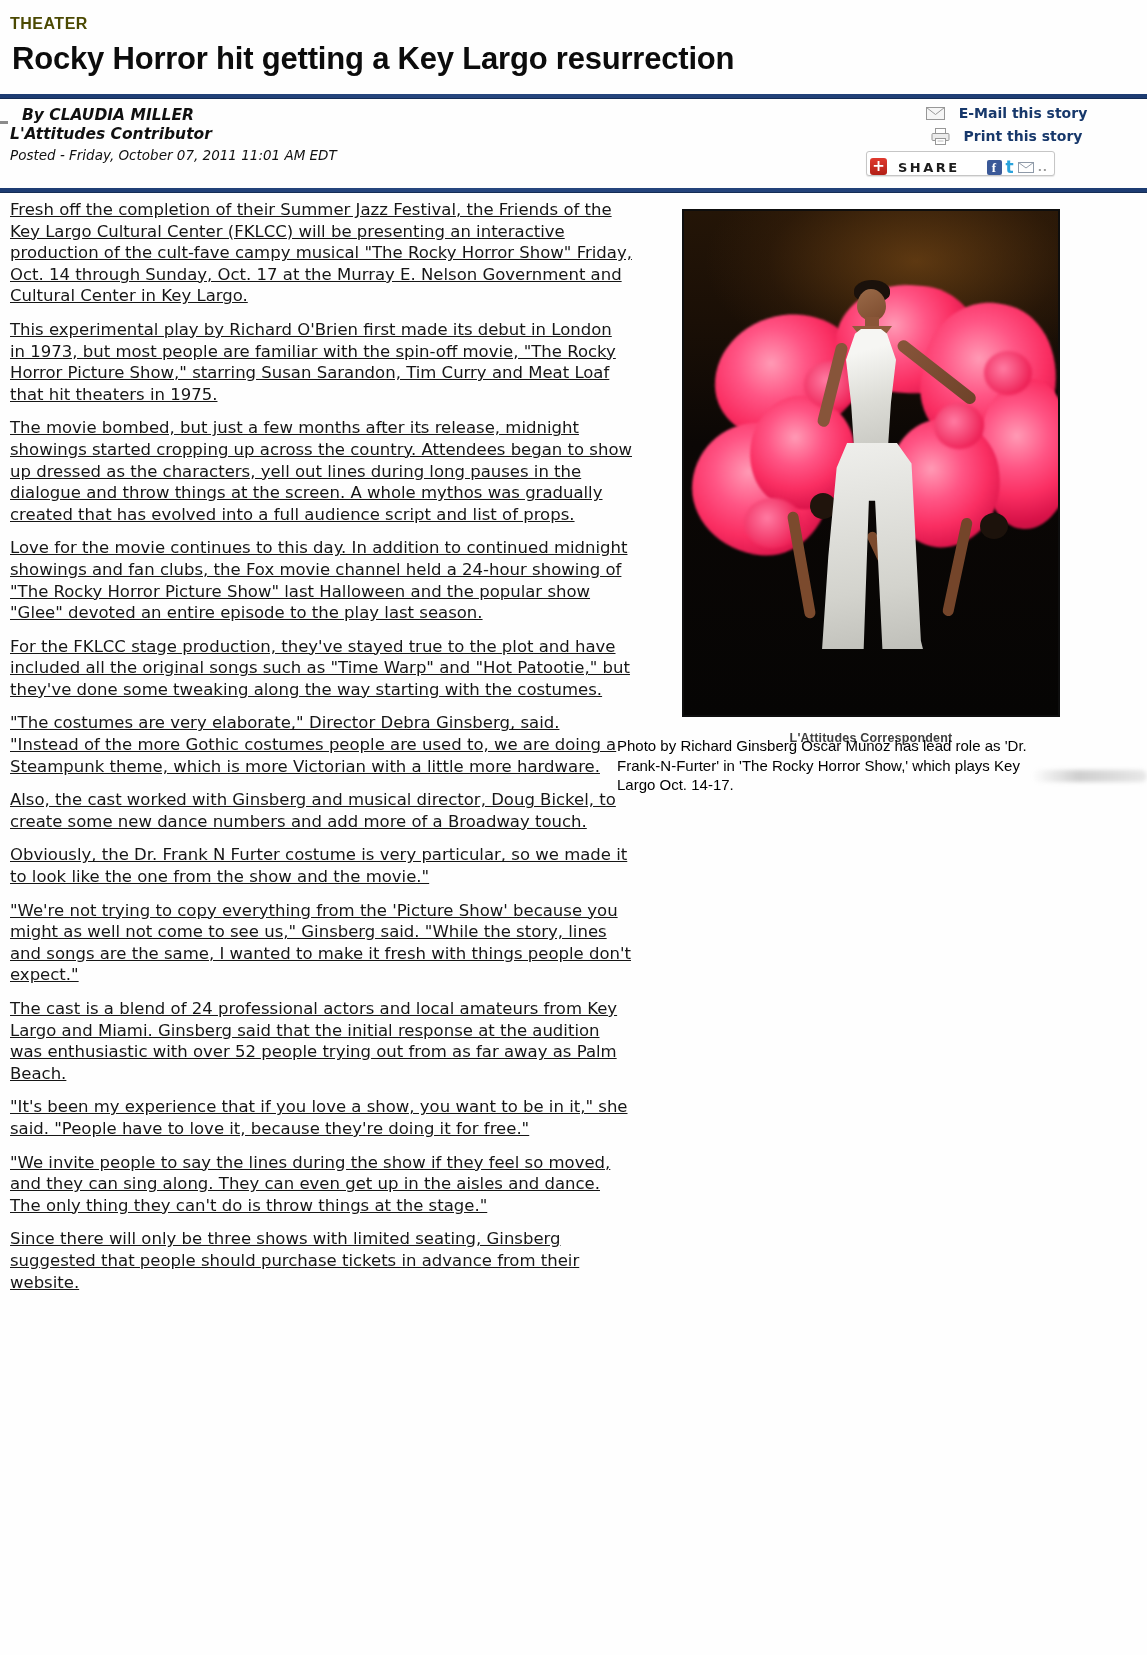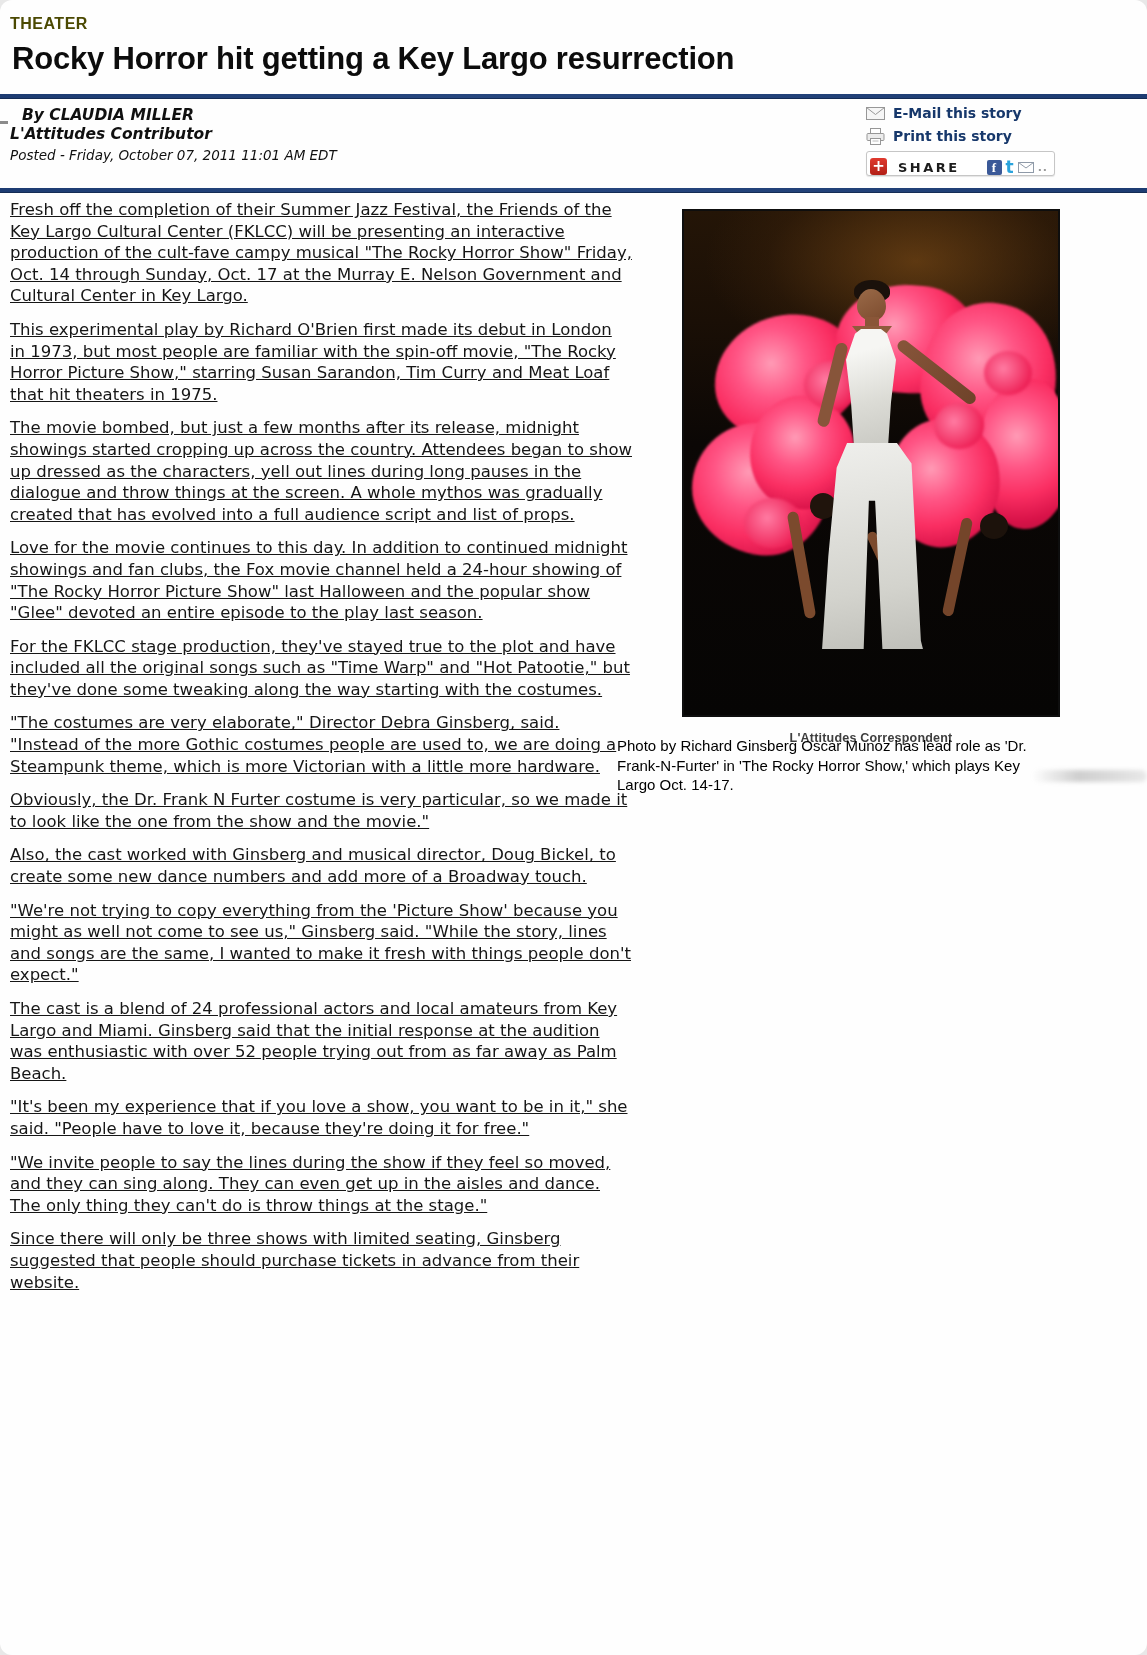--- a/index.html
+++ b/index.html
@@ -1,38 +1,38 @@
 <!DOCTYPE html>
 <html><head>
 <meta charset="utf-8">
 <style>
   html,body{margin:0;padding:0;background:#e8e8e8;}
   .page{position:relative;width:1147px;height:1655px;background:#fefefe;overflow:hidden;
-        font-family:"DejaVu Sans",sans-serif;border-radius:12px;}
+        font-family:"DejaVu Sans",sans-serif;}
 
   
   .kicker{position:absolute;left:10px;top:15px;font:bold 16px "Liberation Sans",sans-serif;
           letter-spacing:.5px;color:#4b4902;}
   .headline{position:absolute;left:8px;top:38px;margin:4px;width:1100px;
             font:bold 31px/34px "Liberation Sans",sans-serif;letter-spacing:-.2px;color:#0c0c0c;}
   .rule{position:absolute;left:0;width:1147px;height:4px;
         background:linear-gradient(90deg,#1d3c72,#27477f 40%,#1d3c72);box-shadow:0 1px 0 #142c55;}
   .rule1{top:94px;}
   .rule2{top:188px;}
 
   
   .byline{position:absolute;left:10px;top:106px;font-style:italic;color:#101010;}
   .byline .author{font:bold italic 15.5px "DejaVu Sans",sans-serif;line-height:19px;margin-left:12px;}
   .byline .role{font:bold italic 15.5px "DejaVu Sans",sans-serif;line-height:19px;}
   .byline .posted{font:italic 13.5px "DejaVu Sans",sans-serif;line-height:18px;margin-top:2px;}
   .margin-tick{position:absolute;left:0;top:121px;width:8px;height:3px;background:#8b8b8b;}
 
   
   .actions{position:absolute;left:866px;top:103px;width:281px;}
-  .action-row{display:flex;align-items:center;gap:8px;height:20px;margin-bottom:3px;cursor:pointer;}
+  .action-row{display:flex;align-items:center;gap:14px;height:20px;margin-bottom:3px;cursor:pointer;justify-content:center;}
   .action-label{font:bold 14px "DejaVu Sans",sans-serif;color:#17386b;}
   .icon svg{display:block;}
   .share-bar{margin-top:5px;display:flex;align-items:flex-end;width:178px;height:23px;
              border:1px solid #c6c6c6;border-radius:3px;background:#fff;
              box-shadow:0 1px 1px rgba(0,0,0,.10);padding:0 6px 0 3px;cursor:pointer;}
   .share-plus{width:17px;height:17px;border-radius:3px;background:linear-gradient(#e0392e,#b21f16);
               color:#fff;font:bold 15px/16px "DejaVu Sans",sans-serif;text-align:center;}
   .share-plus::before{content:"+";}
   .share-label{margin-left:11px;font:bold 13px "DejaVu Sans",sans-serif;letter-spacing:2.5px;color:#1c1c1c;}
   .share-icons{margin-left:auto;display:flex;align-items:center;gap:4px;}
@@ -155,22 +155,22 @@
 
   <div class="rule rule2"></div>
 
   <div class="article">
       <p>Fresh off the completion of their Summer Jazz Festival, the Friends of the Key Largo Cultural Center (FKLCC) will be presenting an interactive production of the cult-fave campy musical "The Rocky Horror Show" Friday, Oct. 14 through Sunday, Oct. 17 at the Murray E. Nelson Government and Cultural Center in Key Largo.</p>
       <p>This experimental play by Richard O'Brien first made its debut in London in 1973, but most people are familiar with the spin-off movie, "The Rocky Horror Picture Show," starring Susan Sarandon, Tim Curry and Meat Loaf that hit theaters in 1975.</p>
       <p>The movie bombed, but just a few months after its release, midnight showings started cropping up across the country. Attendees began to show up dressed as the characters, yell out lines during long pauses in the dialogue and throw things at the screen. A whole mythos was gradually created that has evolved into a full audience script and list of props.</p>
       <p>Love for the movie continues to this day. In addition to continued midnight showings and fan clubs, the Fox movie channel held a 24-hour showing of "The Rocky Horror Picture Show" last Halloween and the popular show "Glee" devoted an entire episode to the play last season.</p>
       <p>For the FKLCC stage production, they've stayed true to the plot and have included all the original songs such as "Time Warp" and "Hot Patootie," but they've done some tweaking along the way starting with the costumes.</p>
       <p>"The costumes are very elaborate," Director Debra Ginsberg, said. "Instead of the more Gothic costumes people are used to, we are doing a Steampunk theme, which is more Victorian with a little more hardware.</p>
+      <p>Also, the cast worked with Ginsberg and musical director, Doug Bickel, to create some new dance numbers and add more of a Broadway touch.</p>
       <p>Obviously, the Dr. Frank N Furter costume is very particular, so we made it to look like the one from the show and the movie."</p>
-      <p>Also, the cast worked with Ginsberg and musical director, Doug Bickel, to create some new dance numbers and add more of a Broadway touch.</p>
       <p>"We're not trying to copy everything from the 'Picture Show' because you might as well not come to see us," Ginsberg said. "While the story, lines and songs are the same, I wanted to make it fresh with things people don't expect."</p>
       <p>The cast is a blend of 24 professional actors and local amateurs from Key Largo and Miami. Ginsberg said that the initial response at the audition was enthusiastic with over 52 people trying out from as far away as Palm Beach.</p>
       <p>"It's been my experience that if you love a show, you want to be in it," she said. "People have to love it, because they're doing it for free."</p>
       <p>"We invite people to say the lines during the show if they feel so moved, and they can sing along. They can even get up in the aisles and dance. The only thing they can't do is throw things at the stage."</p>
       <p>Since there will only be three shows with limited seating, Ginsberg suggested that people should purchase tickets in advance from their website.</p>
     </div>
 
   <figure class="photo-figure">
     <div class="photo">
       <div class="stage-glow"></div>

